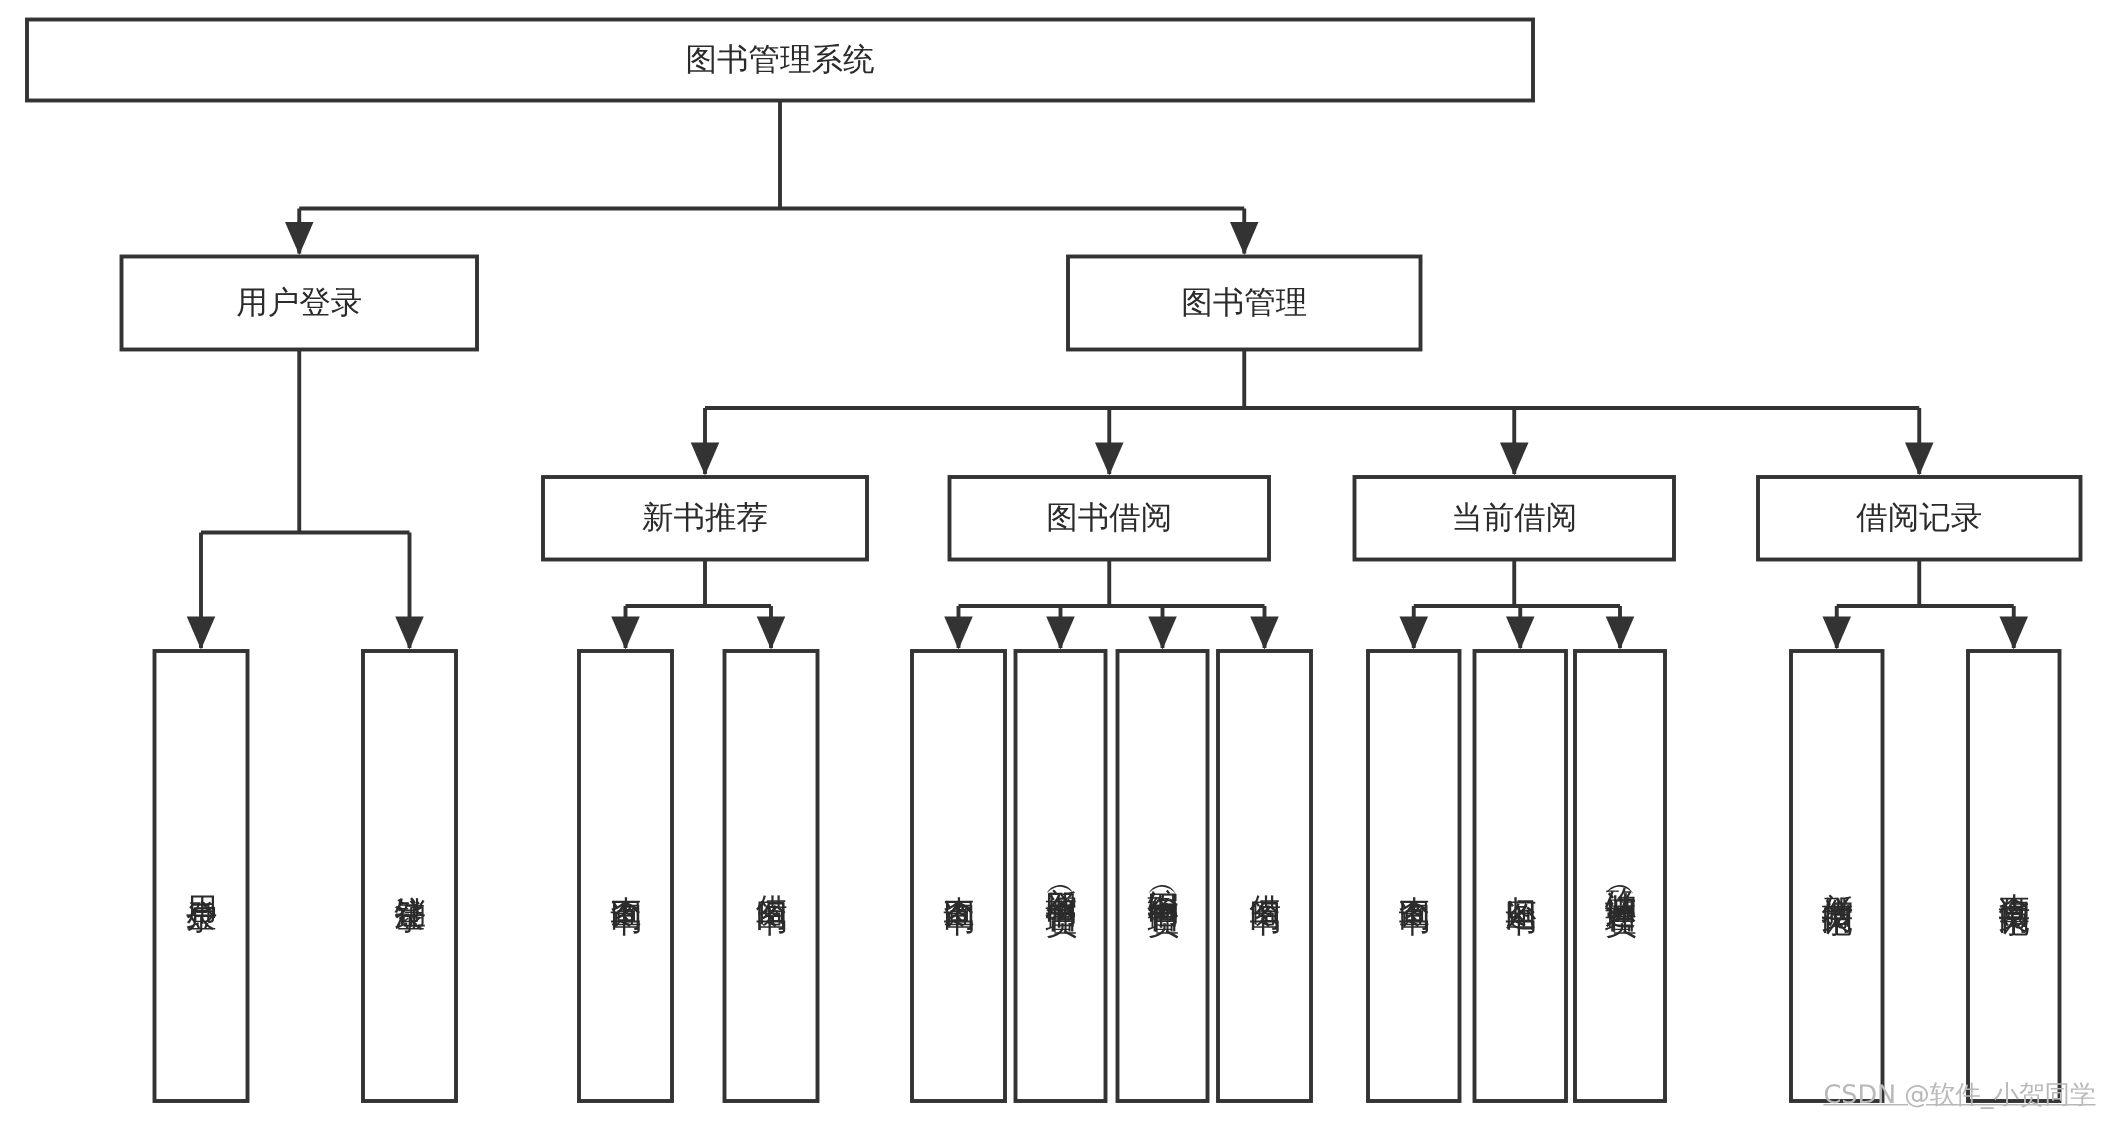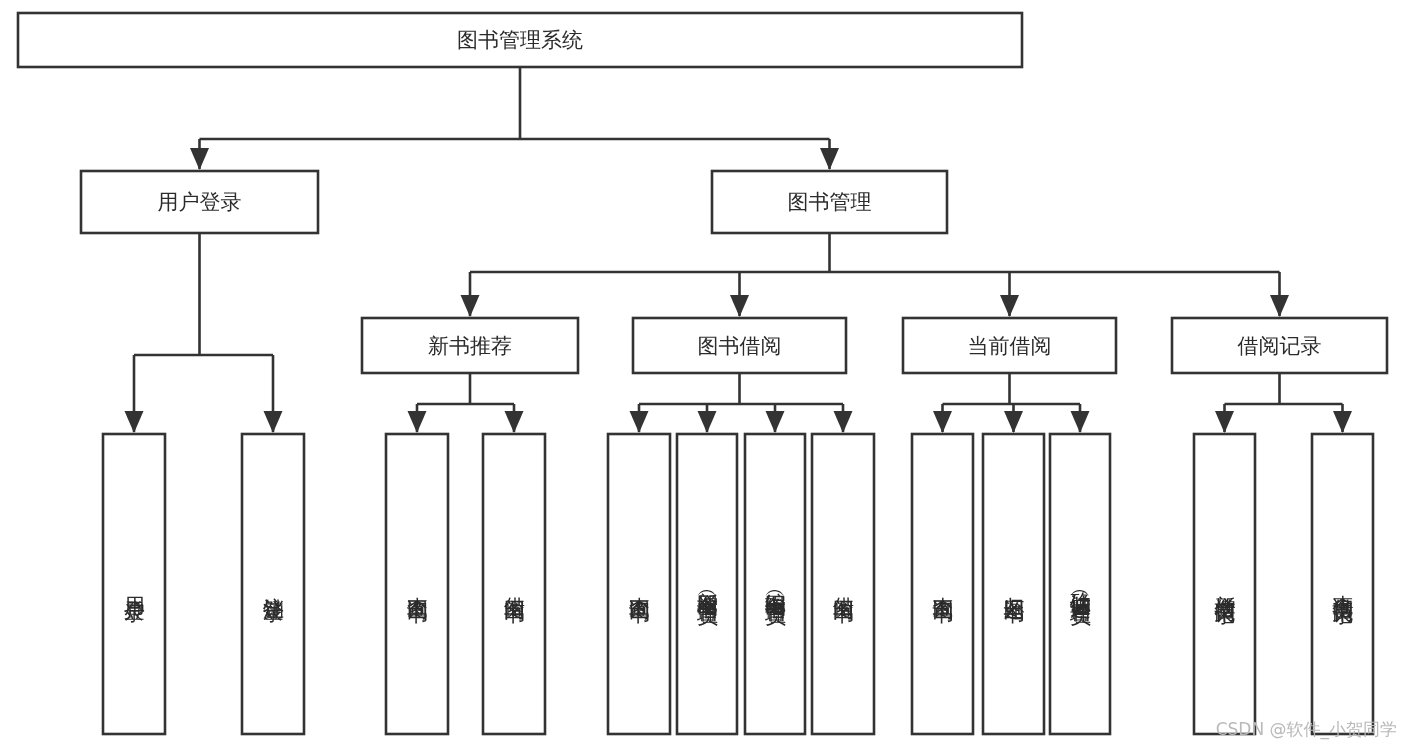--- a/index.html
+++ b/index.html
@@ -64,20 +64,21 @@
   }
   .watermark {
     position: absolute;
     right: 8px;
     bottom: 6px;
     font-family: "DejaVu Sans", "Liberation Sans", sans-serif;
     font-size: 17px;
     color: #b9b9b9;
     white-space: nowrap;
     pointer-events: none;
+    text-decoration: underline;
   }
 </style>
 </head>
 <body>
 
 <div id="diagram-root">
 
   <svg class="flow" viewBox="0 0 1405 747">
     <g id="connectors-layer">
         <line x1="520" y1="67" x2="520" y2="139" class="connector"></line>

